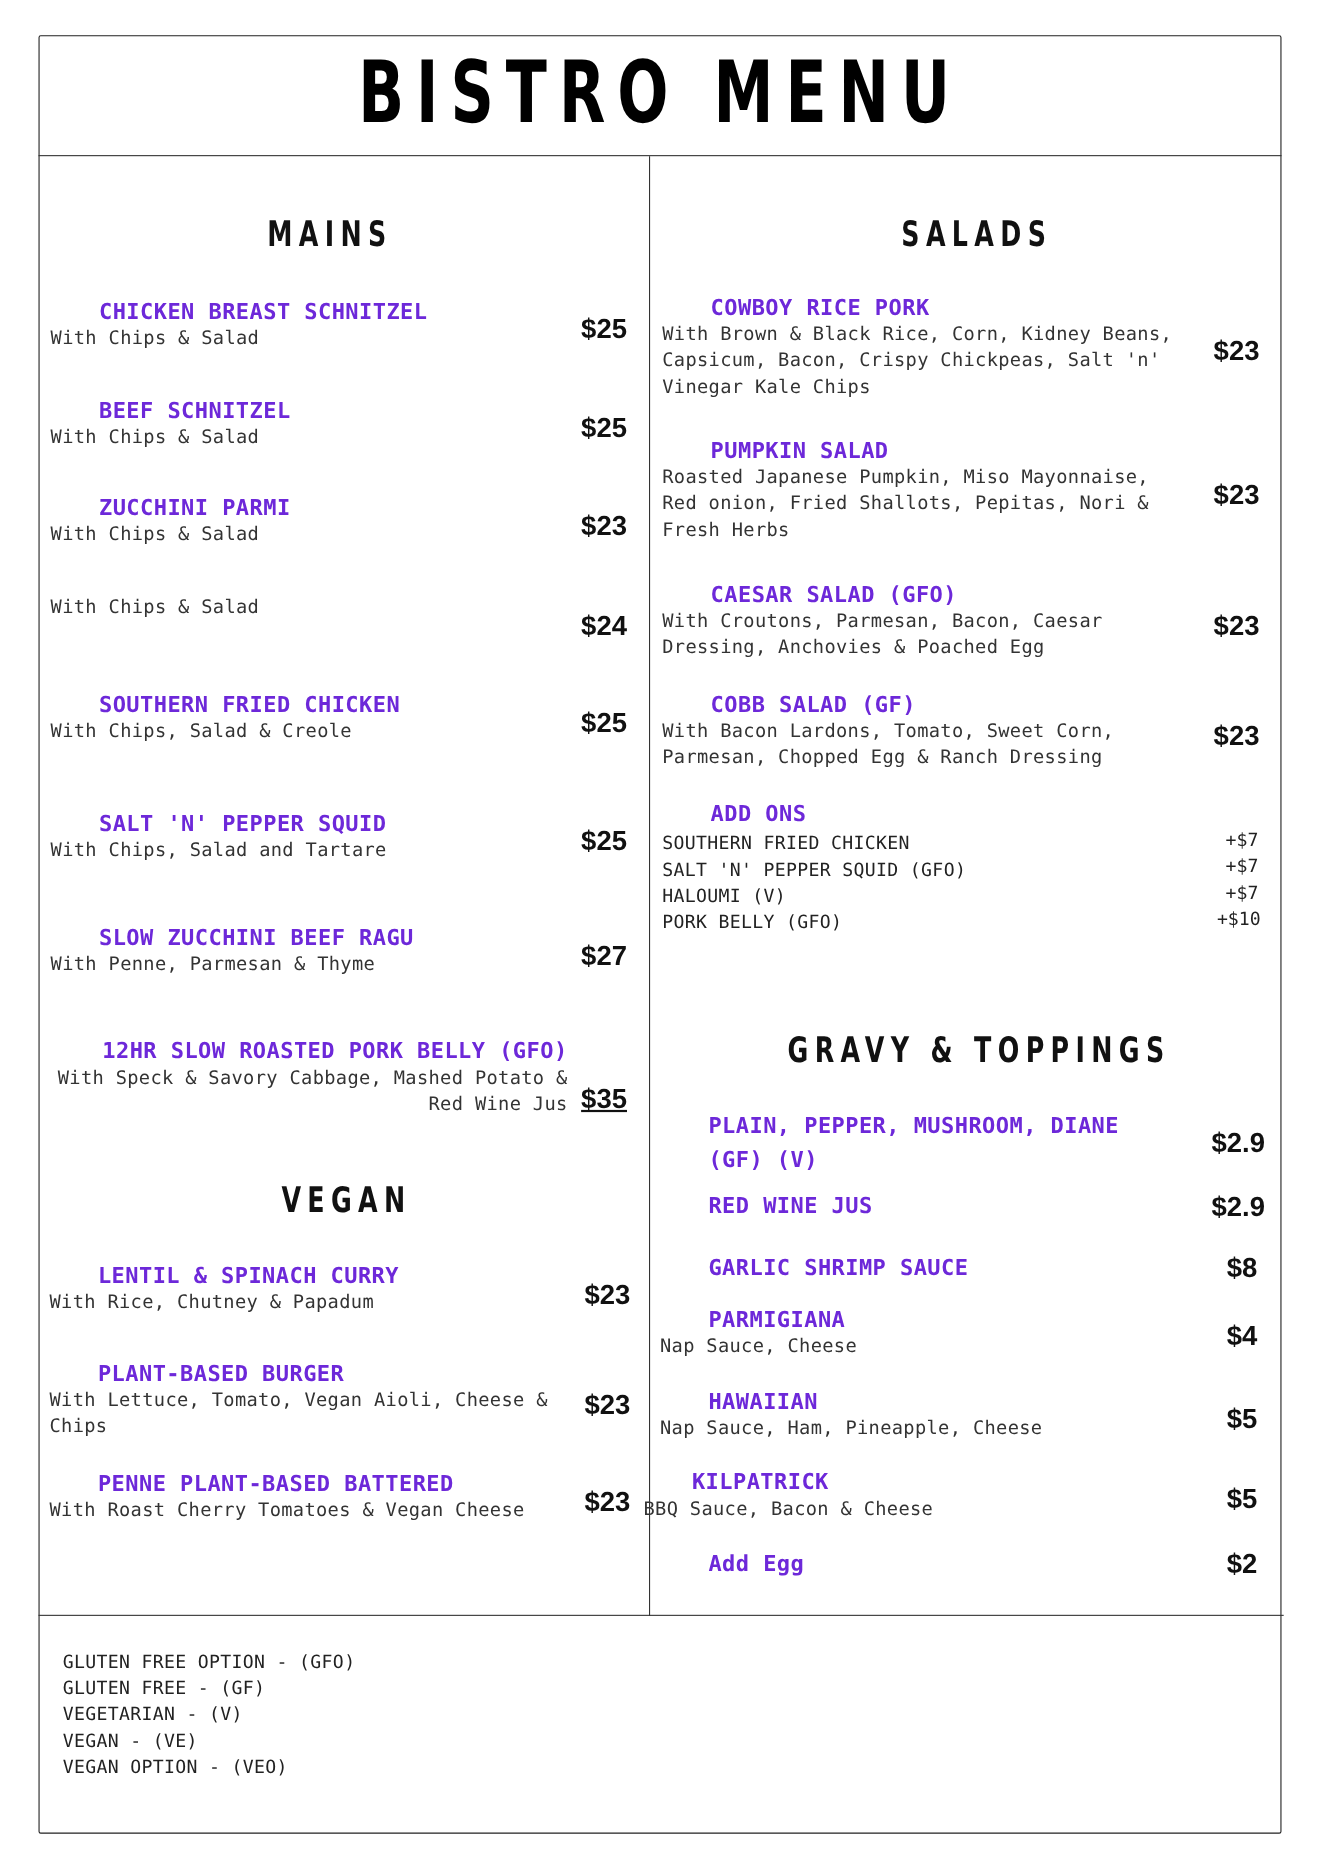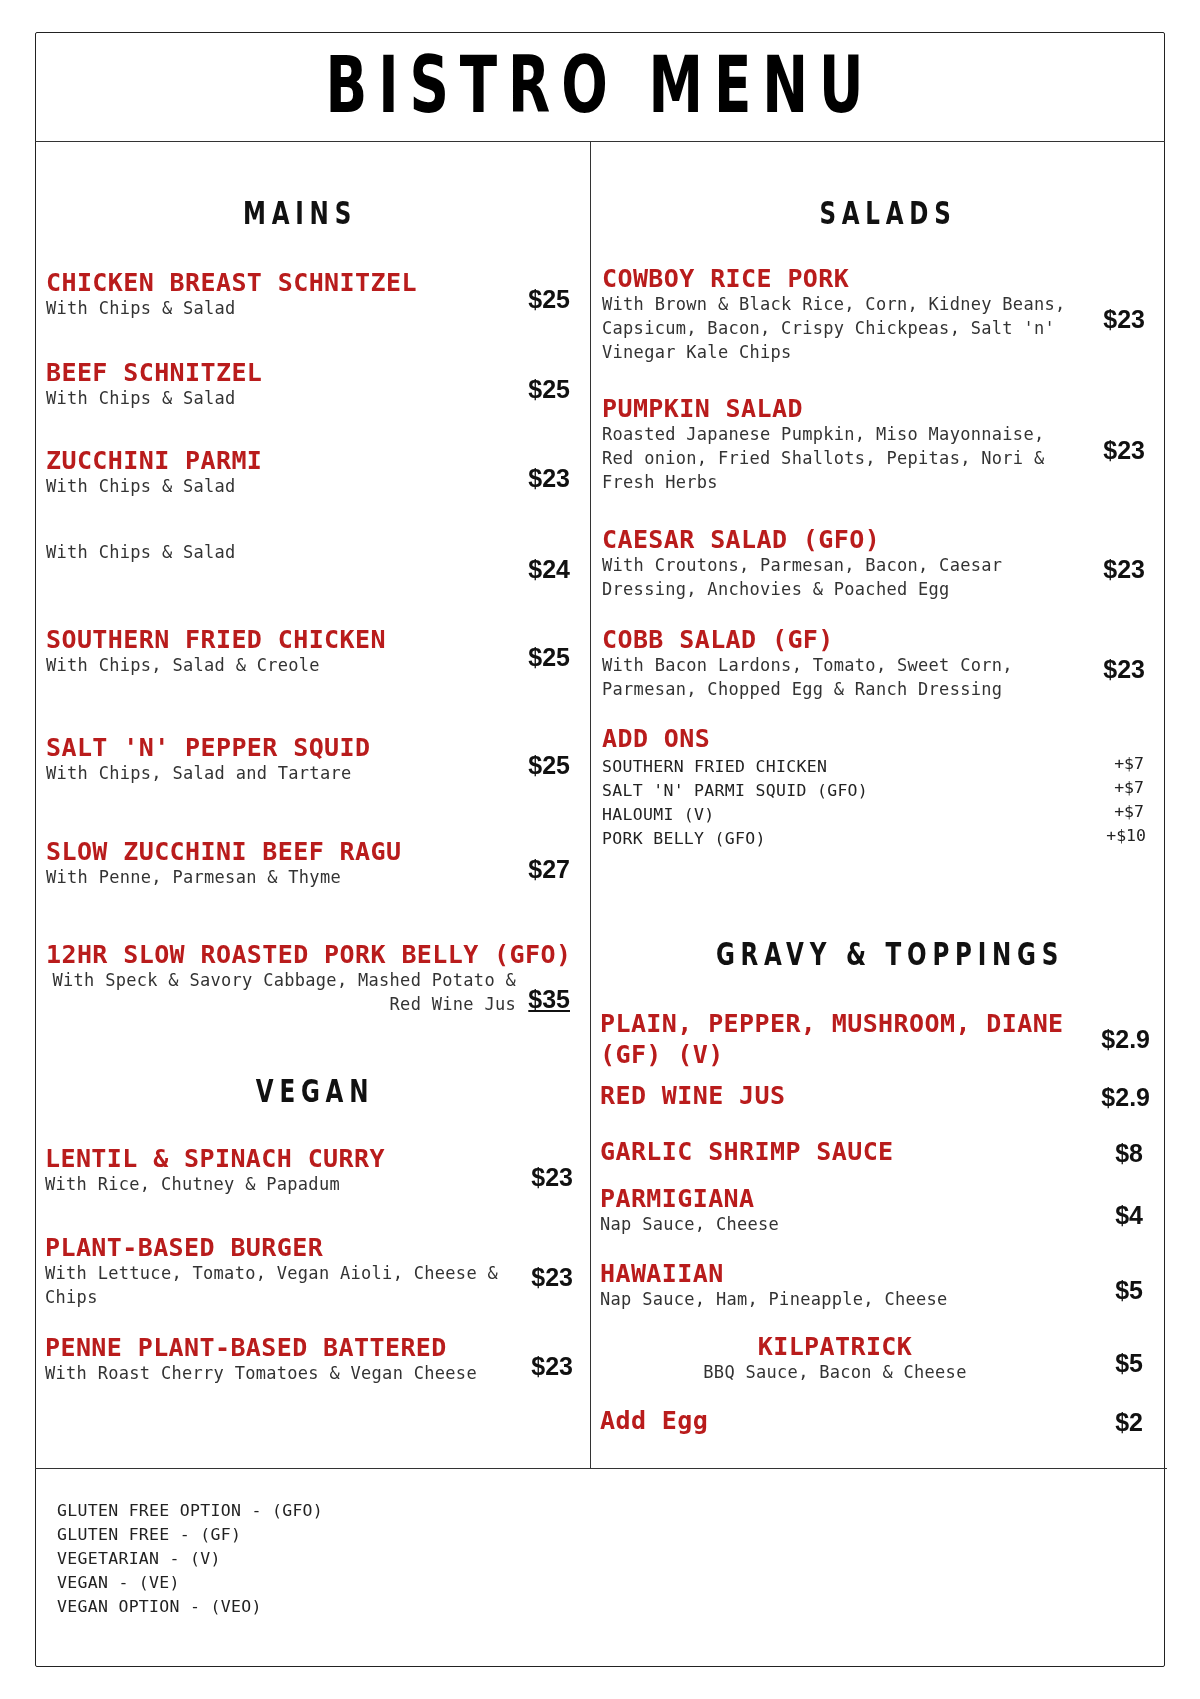--- a/index.html
+++ b/index.html
@@ -3,21 +3,21 @@
 <meta charset="utf-8">
 <style>
   html, body { margin: 0; padding: 0; background: #ffffff; }
   body { width: 1200px; height: 1699px; position: relative; overflow: hidden; color: #111; }
   .frame { position: absolute; left: 35px; top: 32px; width: 1130px; height: 1635px; border: 1.5px solid #222; box-sizing: border-box; border-radius: 2px; }
   .hline { position: absolute; height: 0; border-top: 1.5px solid #333; }
   .vline { position: absolute; width: 0; border-left: 1.5px solid #333; }
   .title { position: absolute; left: 35px; width: 1130px; top: 40px; text-align: center; font-family: "DejaVu Sans Condensed", "DejaVu Sans", sans-serif; font-weight: bold; font-size: 78px; letter-spacing: 14px; transform: scaleX(0.78); transform-origin: center; color: #000; }
   .section-title { position: absolute; text-align: center; font-family: "DejaVu Sans", sans-serif; font-weight: bold; font-size: 32px; letter-spacing: 8px; transform: scaleX(0.72); transform-origin: center; color: #111; }
   .item { position: absolute; }
-  .item-name { font-family: "DejaVu Sans Mono", monospace; font-weight: bold; font-size: 25px; letter-spacing: 0.4px; color: #b91c1c; line-height: 26px; white-space: nowrap; }
+  .item-name { font-family: "DejaVu Sans Mono", monospace; font-weight: bold; font-size: 20px; letter-spacing: 0.4px; color: #6d28d9; line-height: 26px; white-space: nowrap; margin-left: 44px; }
   .item-desc { font-family: "DejaVu Sans Mono", monospace; font-size: 17px; color: #333; line-height: 24px; letter-spacing: 0.3px; }
   .price { position: absolute; font-family: "Liberation Sans", sans-serif; font-weight: bold; font-size: 25px; color: #111; text-align: right; }
   .addon-row { position: absolute; font-family: "DejaVu Sans Mono", monospace; font-size: 16.5px; color: #222; letter-spacing: 0.3px; }
   .addon-price { position: absolute; font-family: "DejaVu Sans Mono", monospace; font-size: 16.5px; color: #222; text-align: right; }
   .legend-line { position: absolute; left: 57px; font-family: "DejaVu Sans Mono", monospace; font-size: 16.5px; color: #222; letter-spacing: 0.3px; }
 </style>
 </head>
 <body>
 
 <div class="frame"></div>
@@ -119,21 +119,21 @@
 <div class="item" style="left:602px; top:627px; width:440px;">
   <div class="item-name">COBB SALAD (GF)</div>
   <div class="item-desc">With Bacon Lardons, Tomato, Sweet Corn, Parmesan, Chopped Egg &amp; Ranch Dressing</div>
 </div>
 <div class="price" style="left:1075px; width:70px; top:655px;">$23</div>
 
 <div class="item-name" style="position:absolute; left:602px; top:726px;">ADD ONS</div>
 
 <div class="addon-row" style="left:602px; top:757px;">SOUTHERN FRIED CHICKEN</div>
 <div class="addon-price" style="left:1060px; width:84px; top:754px;">+$7</div>
-<div class="addon-row" style="left:602px; top:781px;">SALT 'N' PARMI SQUID (GFO)</div>
+<div class="addon-row" style="left:602px; top:781px;">SALT 'N' PEPPER SQUID (GFO)</div>
 <div class="addon-price" style="left:1060px; width:84px; top:778px;">+$7</div>
 <div class="addon-row" style="left:602px; top:805px;">HALOUMI (V)</div>
 <div class="addon-price" style="left:1060px; width:84px; top:802px;">+$7</div>
 <div class="addon-row" style="left:602px; top:829px;">PORK BELLY (GFO)</div>
 <div class="addon-price" style="left:1060px; width:86px; top:826px;">+$10</div>
 
 <div class="section-title" style="left:630px; width:520px; top:935px;">GRAVY &amp; TOPPINGS</div>
 
 <div class="item" style="left:600px; top:1008px; width:470px;">
   <div class="item-name" style="white-space:normal; line-height:31px;">PLAIN, PEPPER, MUSHROOM, DIANE (GF) (V)</div>
@@ -155,21 +155,21 @@
   <div class="item-desc">Nap Sauce, Cheese</div>
 </div>
 <div class="price" style="left:1070px; width:73px; top:1201px;">$4</div>
 
 <div class="item" style="left:600px; top:1261px; width:470px;">
   <div class="item-name">HAWAIIAN</div>
   <div class="item-desc">Nap Sauce, Ham, Pineapple, Cheese</div>
 </div>
 <div class="price" style="left:1070px; width:73px; top:1276px;">$5</div>
 
-<div class="item" style="left:600px; top:1334px; width:470px;text-align:center;">
+<div class="item" style="left:585px; top:1334px; width:470px;">
   <div class="item-name">KILPATRICK</div>
   <div class="item-desc">BBQ Sauce, Bacon &amp; Cheese</div>
 </div>
 <div class="price" style="left:1070px; width:73px; top:1349px;">$5</div>
 
 <div class="item" style="left:600px; top:1408px; width:470px;">
   <div class="item-name">Add Egg</div>
 </div>
 <div class="price" style="left:1070px; width:73px; top:1408px;">$2</div>
 

